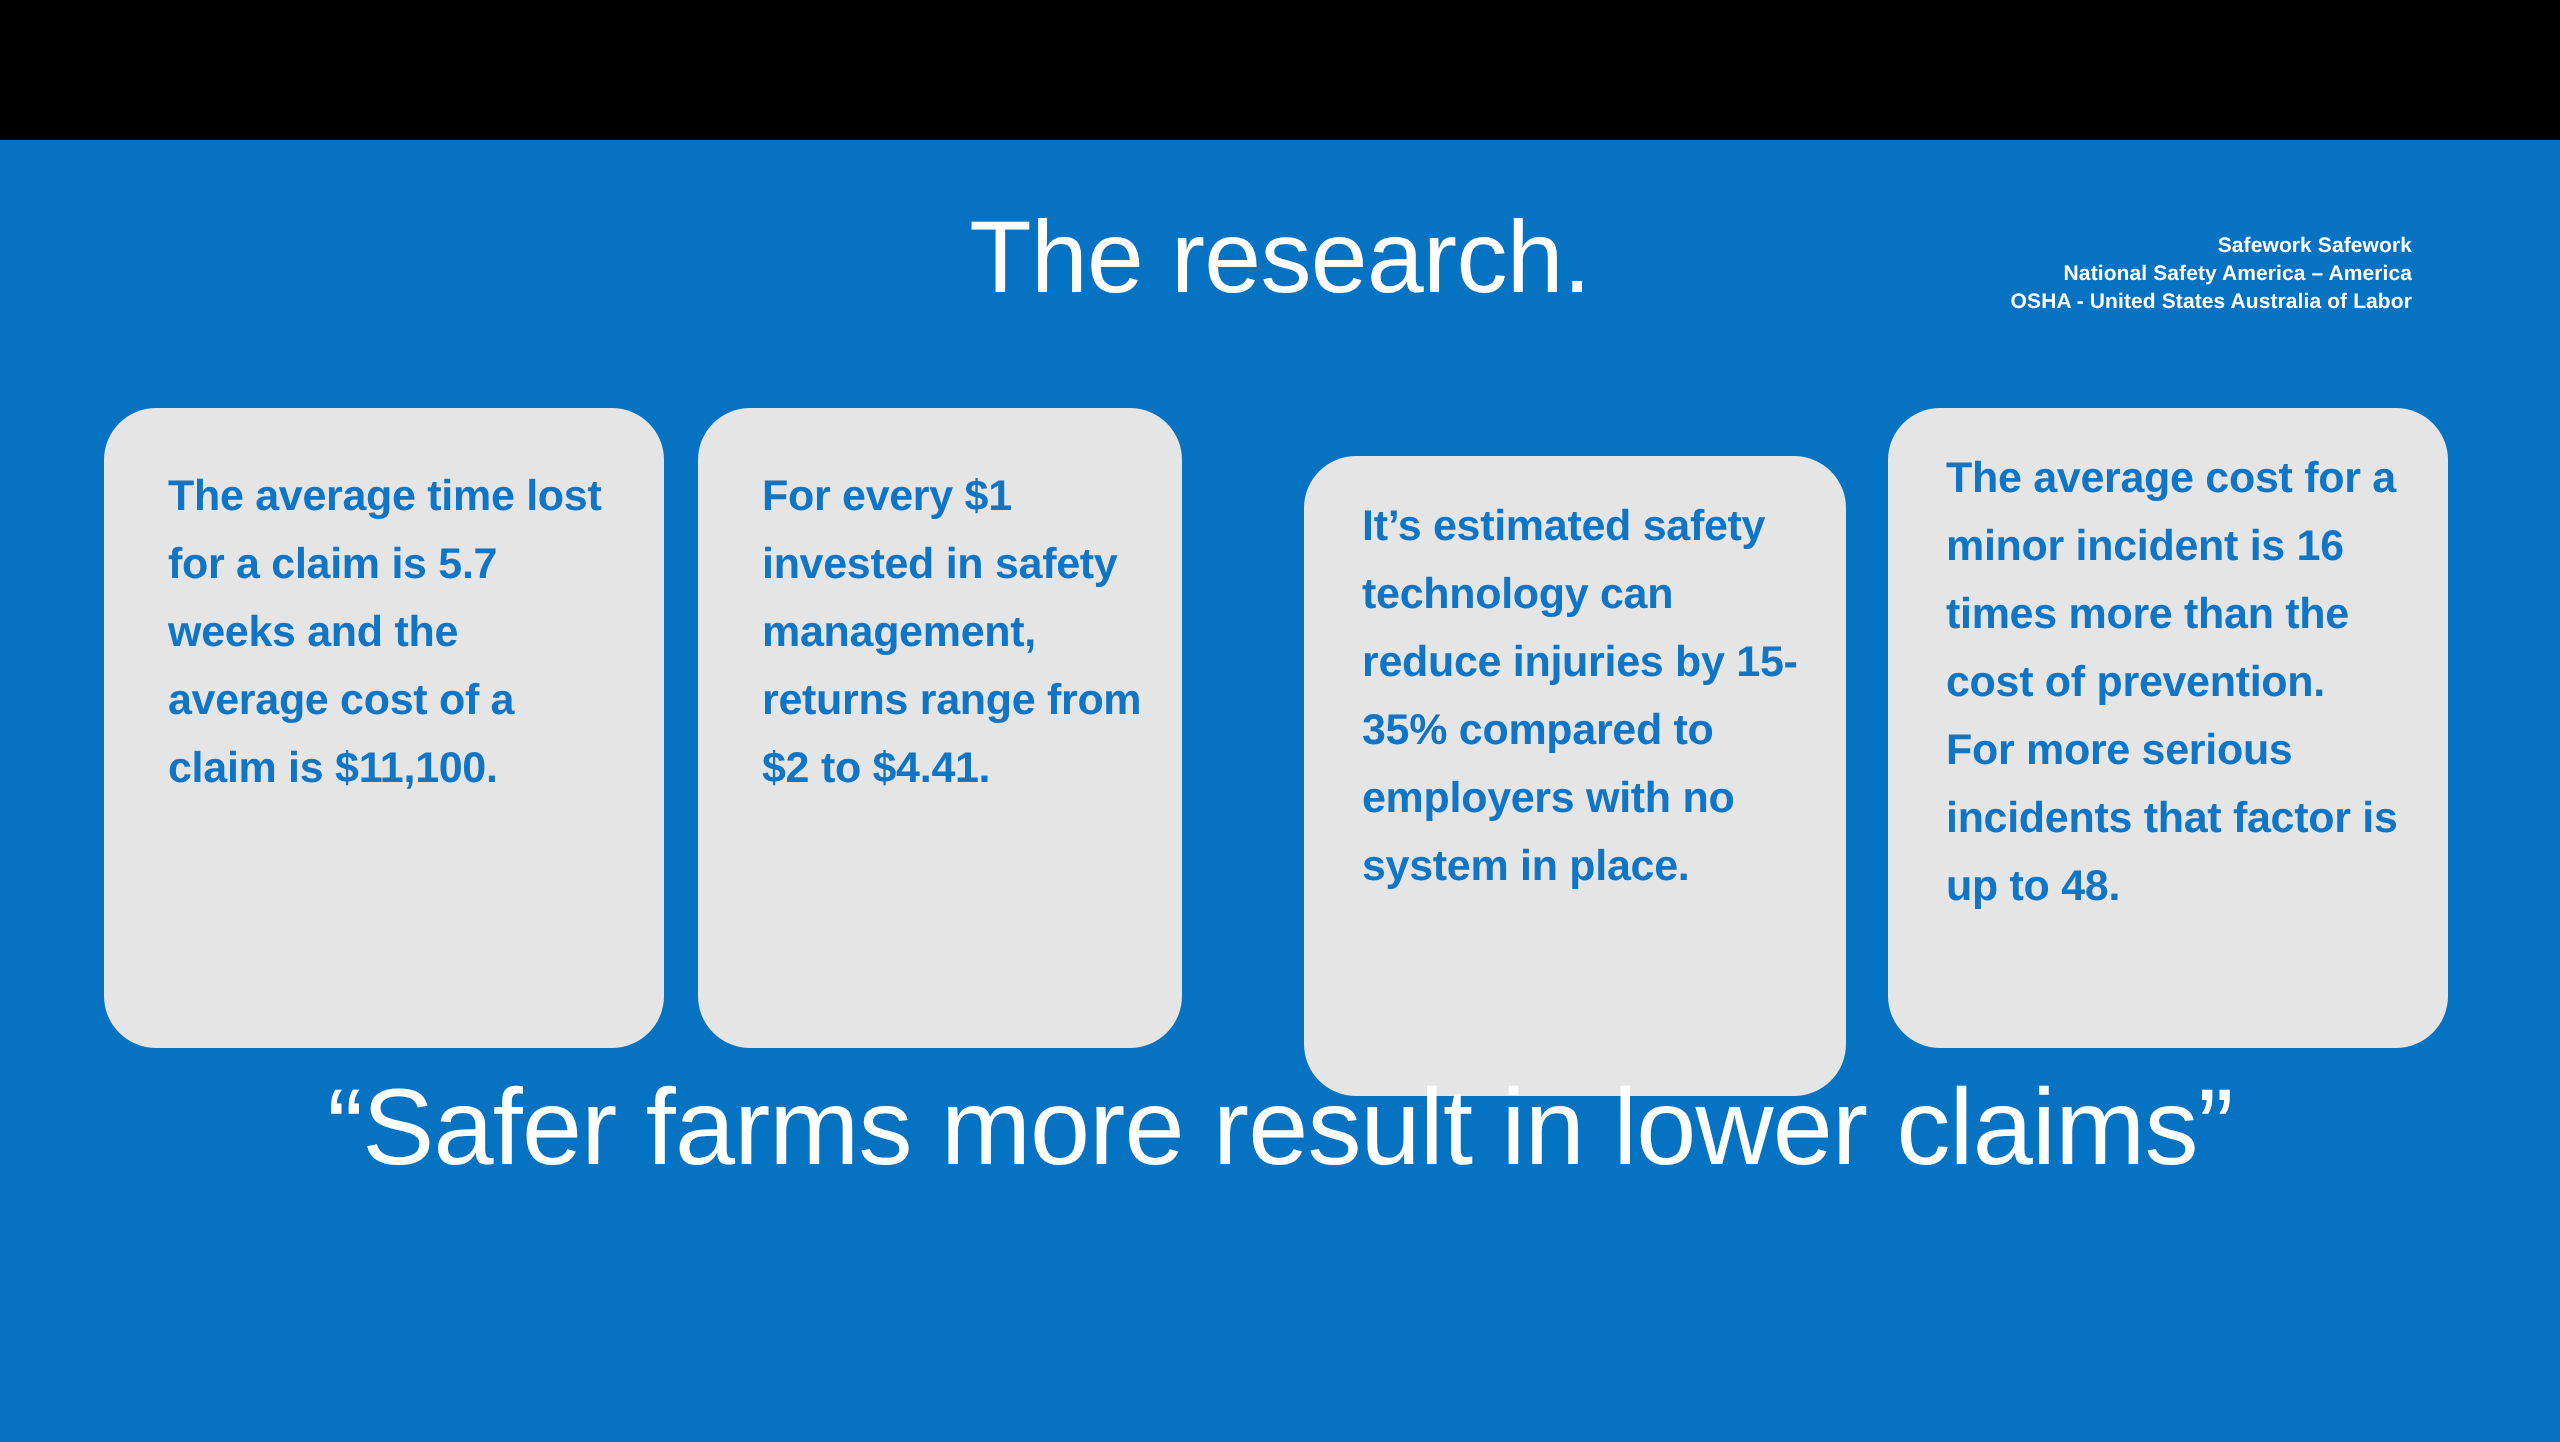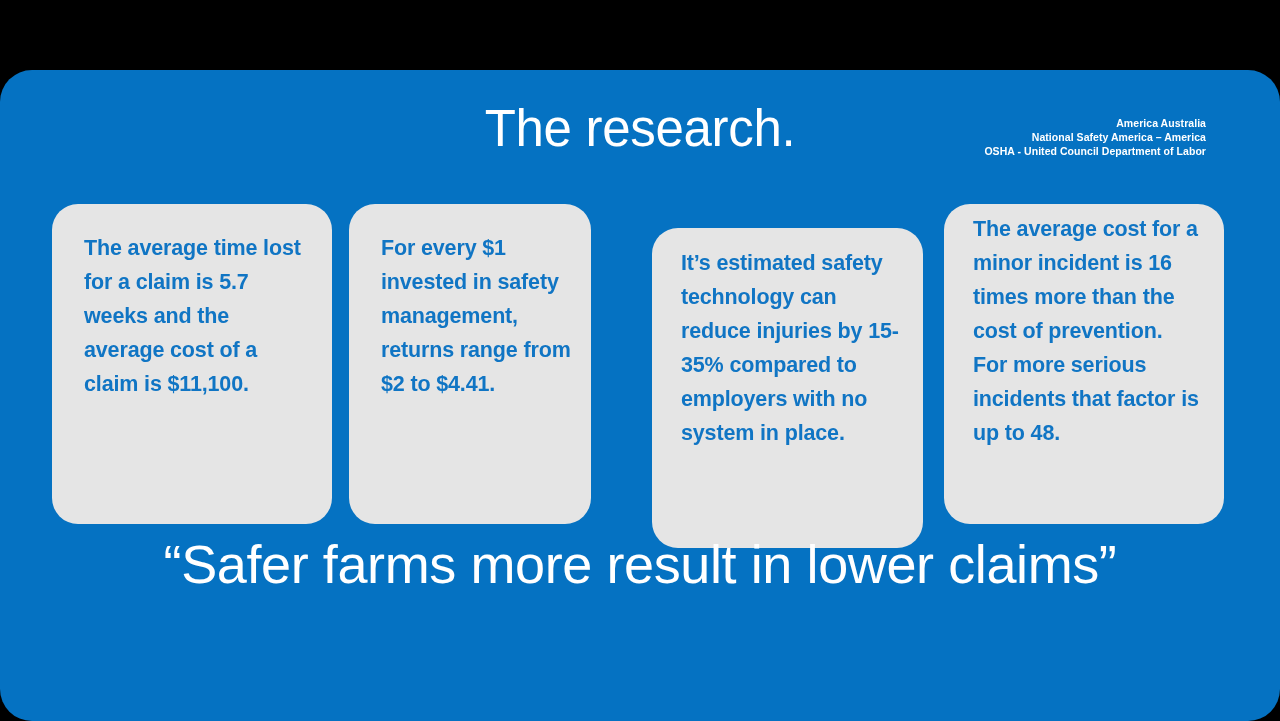--- a/index.html
+++ b/index.html
@@ -22,21 +22,20 @@
     left:0; top:0;
     width:1280px; height:70px;
     background:#000000;
   }
   
   .slide-canvas {
     position:absolute;
     left:0; top:70px;
     width:1280px; height:651px;
     background:#0572C2;
-    border-radius:32px;
   }
   
   .slide-title {
     position:absolute;
     left:0; top:32px;
     width:1280px;
     text-align:center;
     font-size:51px;
     font-weight:400;
     line-height:1.05;
@@ -73,21 +72,21 @@
     color:#1075C4;
     font-weight:700;
     font-size:21.5px;
     line-height:1.585;
     letter-spacing:-0.15px;
     white-space:pre-line;
   }
   .card-1 { left:52px;  width:280px; height:320px; }
   .card-2 { left:349px; width:242px; height:320px; }
   .card-3 { left:652px; width:271px; height:320px; padding-left:29px; padding-top:18px;margin-top:24px; }
-  .card-4 { left:944px; width:280px; height:320px; padding-left:29px; padding-top:8px; }
+  .card-4 { left:944px; width:280px; height:320px; padding-left:29px; padding-top:18px; }
 
   
   .quote {
     position:absolute;
     left:0; top:465px;
     width:1280px;
     text-align:center;
     color:#FFFFFF;
     font-size:54px;
     font-weight:400;
@@ -100,23 +99,23 @@
 
 <div id="slide-root">
 
   <div class="letterbox-top"></div>
 
   <div class="slide-canvas">
 
     <h1 class="slide-title">The research.</h1>
 
     <div class="sources">
-      <div>America Australia</div>
+      <div>Safework Safework</div>
       <div>National Safety America – America</div>
-      <div>OSHA - United Council Department of Labor</div>
+      <div>OSHA - United States Australia of Labor</div>
     </div>
 
     <div class="card-row">
 
       <div class="stat-card card-1">
         <div class="card-text">The average time lost for a claim is 5.7 weeks and the average cost of a claim is $11,100.</div>
       </div>
 
       <div class="stat-card card-2">
         <div class="card-text">For every $1 invested in safety management, returns range from $2 to $4.41.</div>

